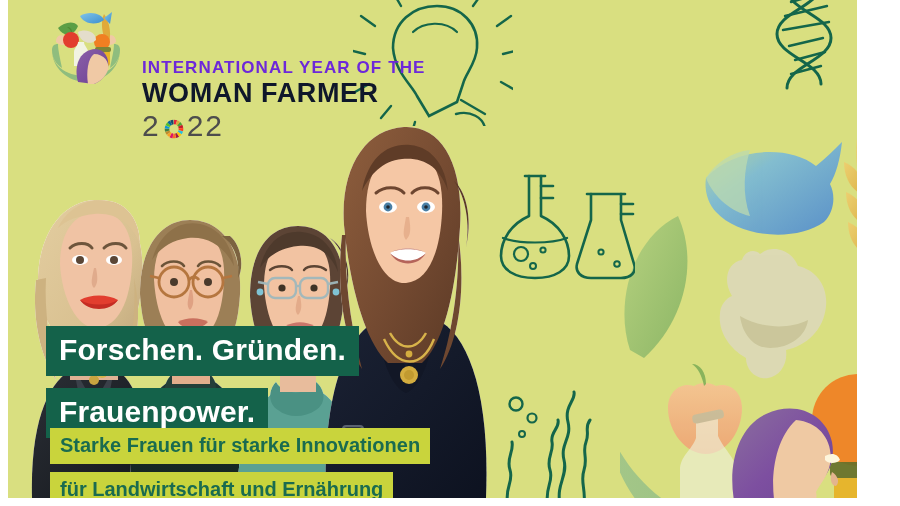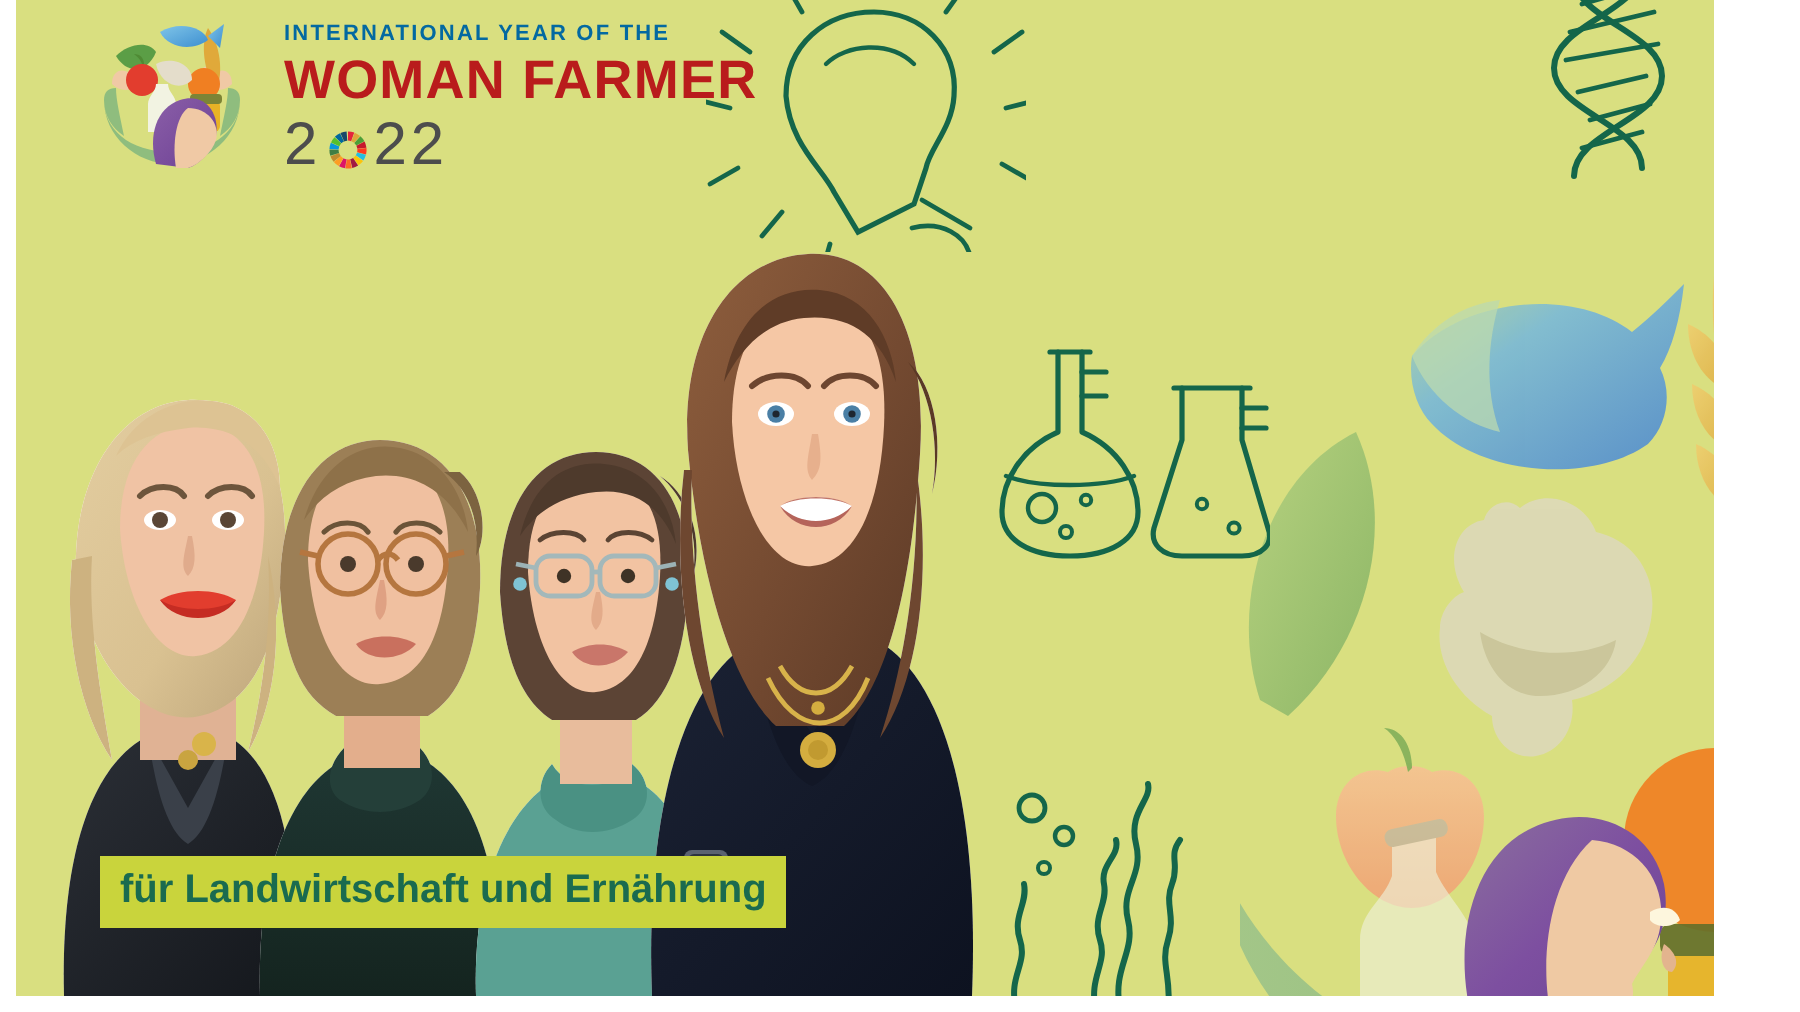--- a/index.html
+++ b/index.html
@@ -45,31 +45,32 @@
   .header-lockup {
     position: absolute;
     left: 36px; top: 6px;
     display: flex;
     align-items: flex-start;
     gap: 14px;
   }
   .emblem { width: 84px; height: 84px; flex: 0 0 84px; }
   .header-text { padding-top: 6px; }
   .iy-kicker {
-    font-size: 11px;
+    font-size: 17px;
     letter-spacing: 1.1px;
-    color: #0369a1;
+    color: #6d28d9;
     font-weight: 600;
     line-height: 1;
+    margin-top: 47px;
   }
   .iy-title {
     font-size: 27px;
     font-weight: 800;
     letter-spacing: 0.6px;
-    color: #b91c1c;
+    color: #0f172a;
     line-height: 1.08;
     margin-top: 3px;
   }
   .iy-year {
     display: flex;
     align-items: center;
     font-size: 30px;
     color: #4d4d4d;
     font-weight: 400;
     letter-spacing: 2px;
@@ -515,19 +516,24 @@
           <path d="M66 244 C80 274 104 274 116 244" stroke="#d8b34a" stroke-width="2.4" fill="none"></path>
           <circle cx="91" cy="280" r="9" fill="#d4ad3f"></circle>
           <circle cx="91" cy="280" r="5" fill="#c19a30"></circle>
           <circle cx="91" cy="259" r="3.4" fill="#d4ad3f"></circle>
           <rect x="24" y="330" width="22" height="16" rx="4" fill="#5a6270"></rect>
           <rect x="26" y="332" width="18" height="12" rx="3" fill="#2c333f"></rect>
         </svg>
       </div>
     </div>
 
+    <div class="headline">
+      <div class="hl-line">Forschen. Gründen.</div>
+      <div class="hl-line">Frauenpower.</div>
+    </div>
 
     <div class="subline-wrap">
+      <div class="sub-line">Starke Frauen für starke Innovationen</div>
       <div class="sub-line">für Landwirtschaft und Ernährung</div>
     </div>
 
   </div>
 </div>
 
 </body></html>

